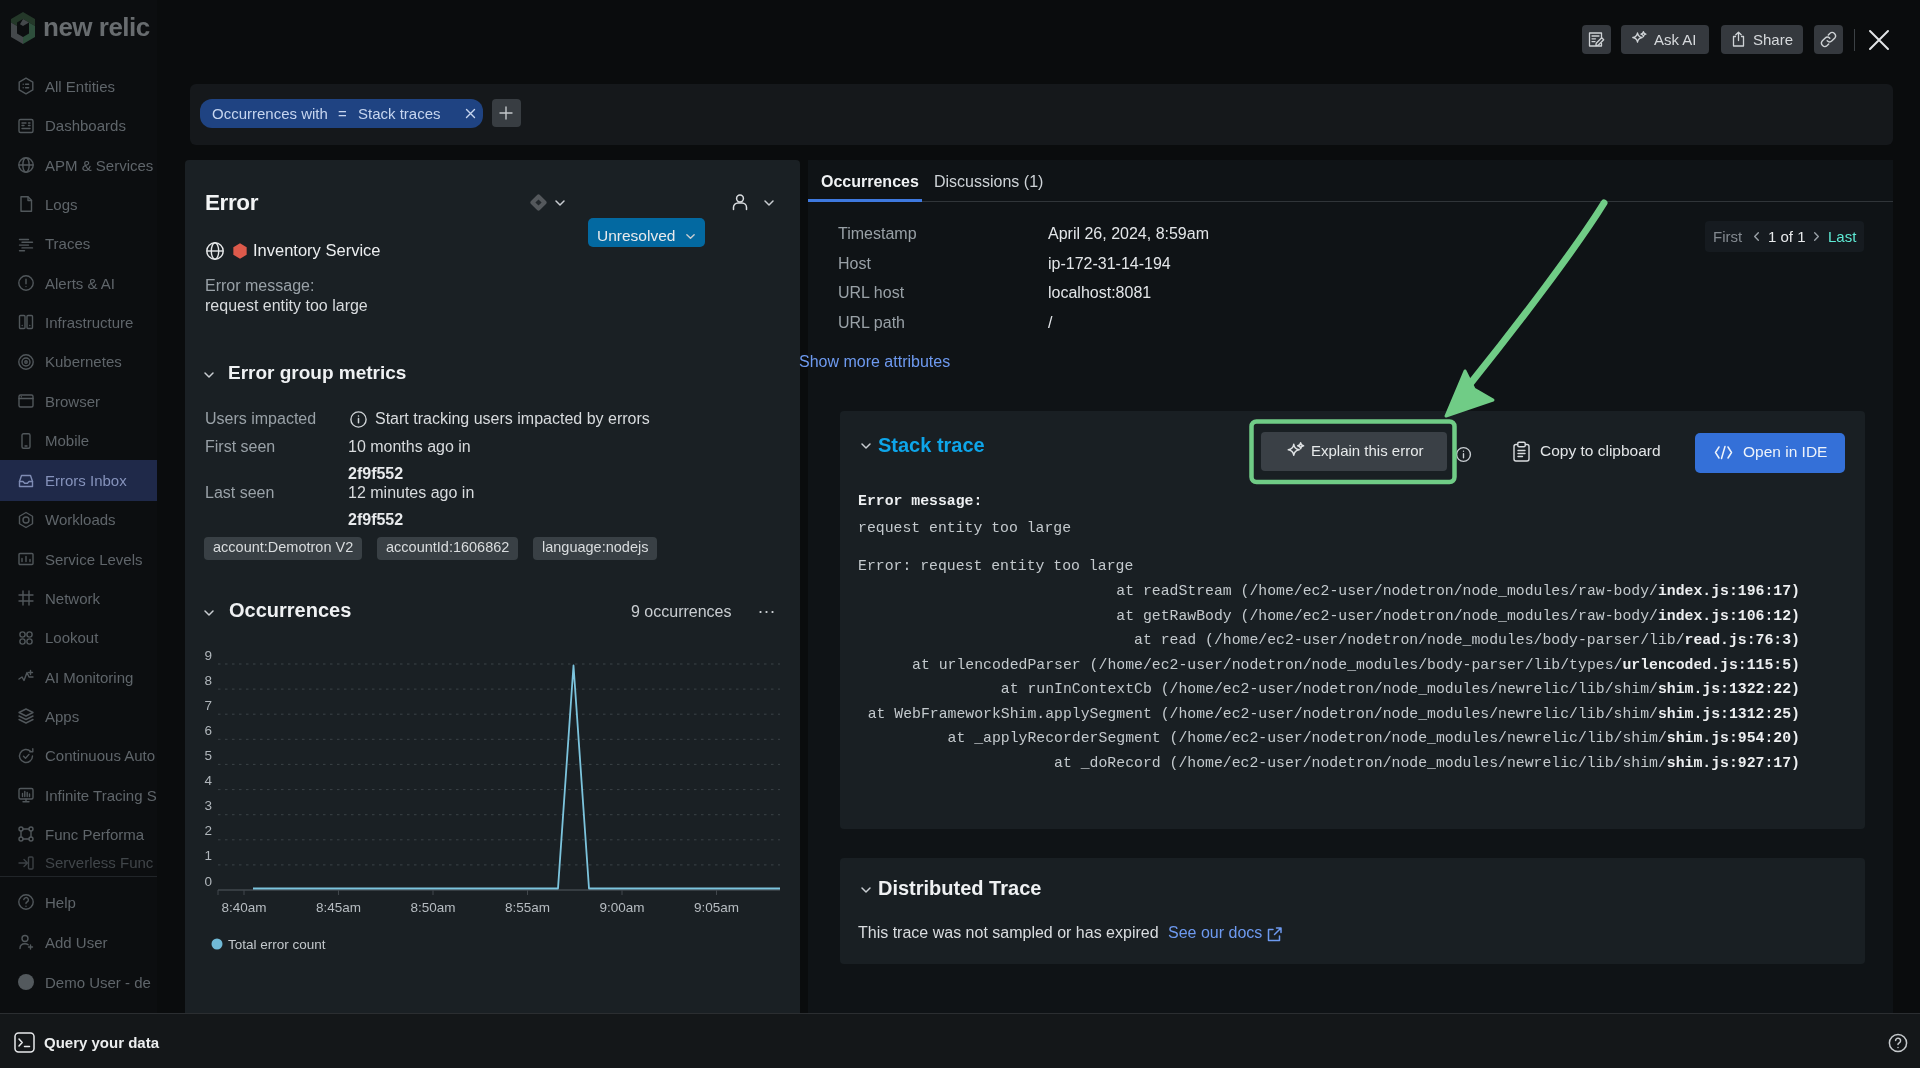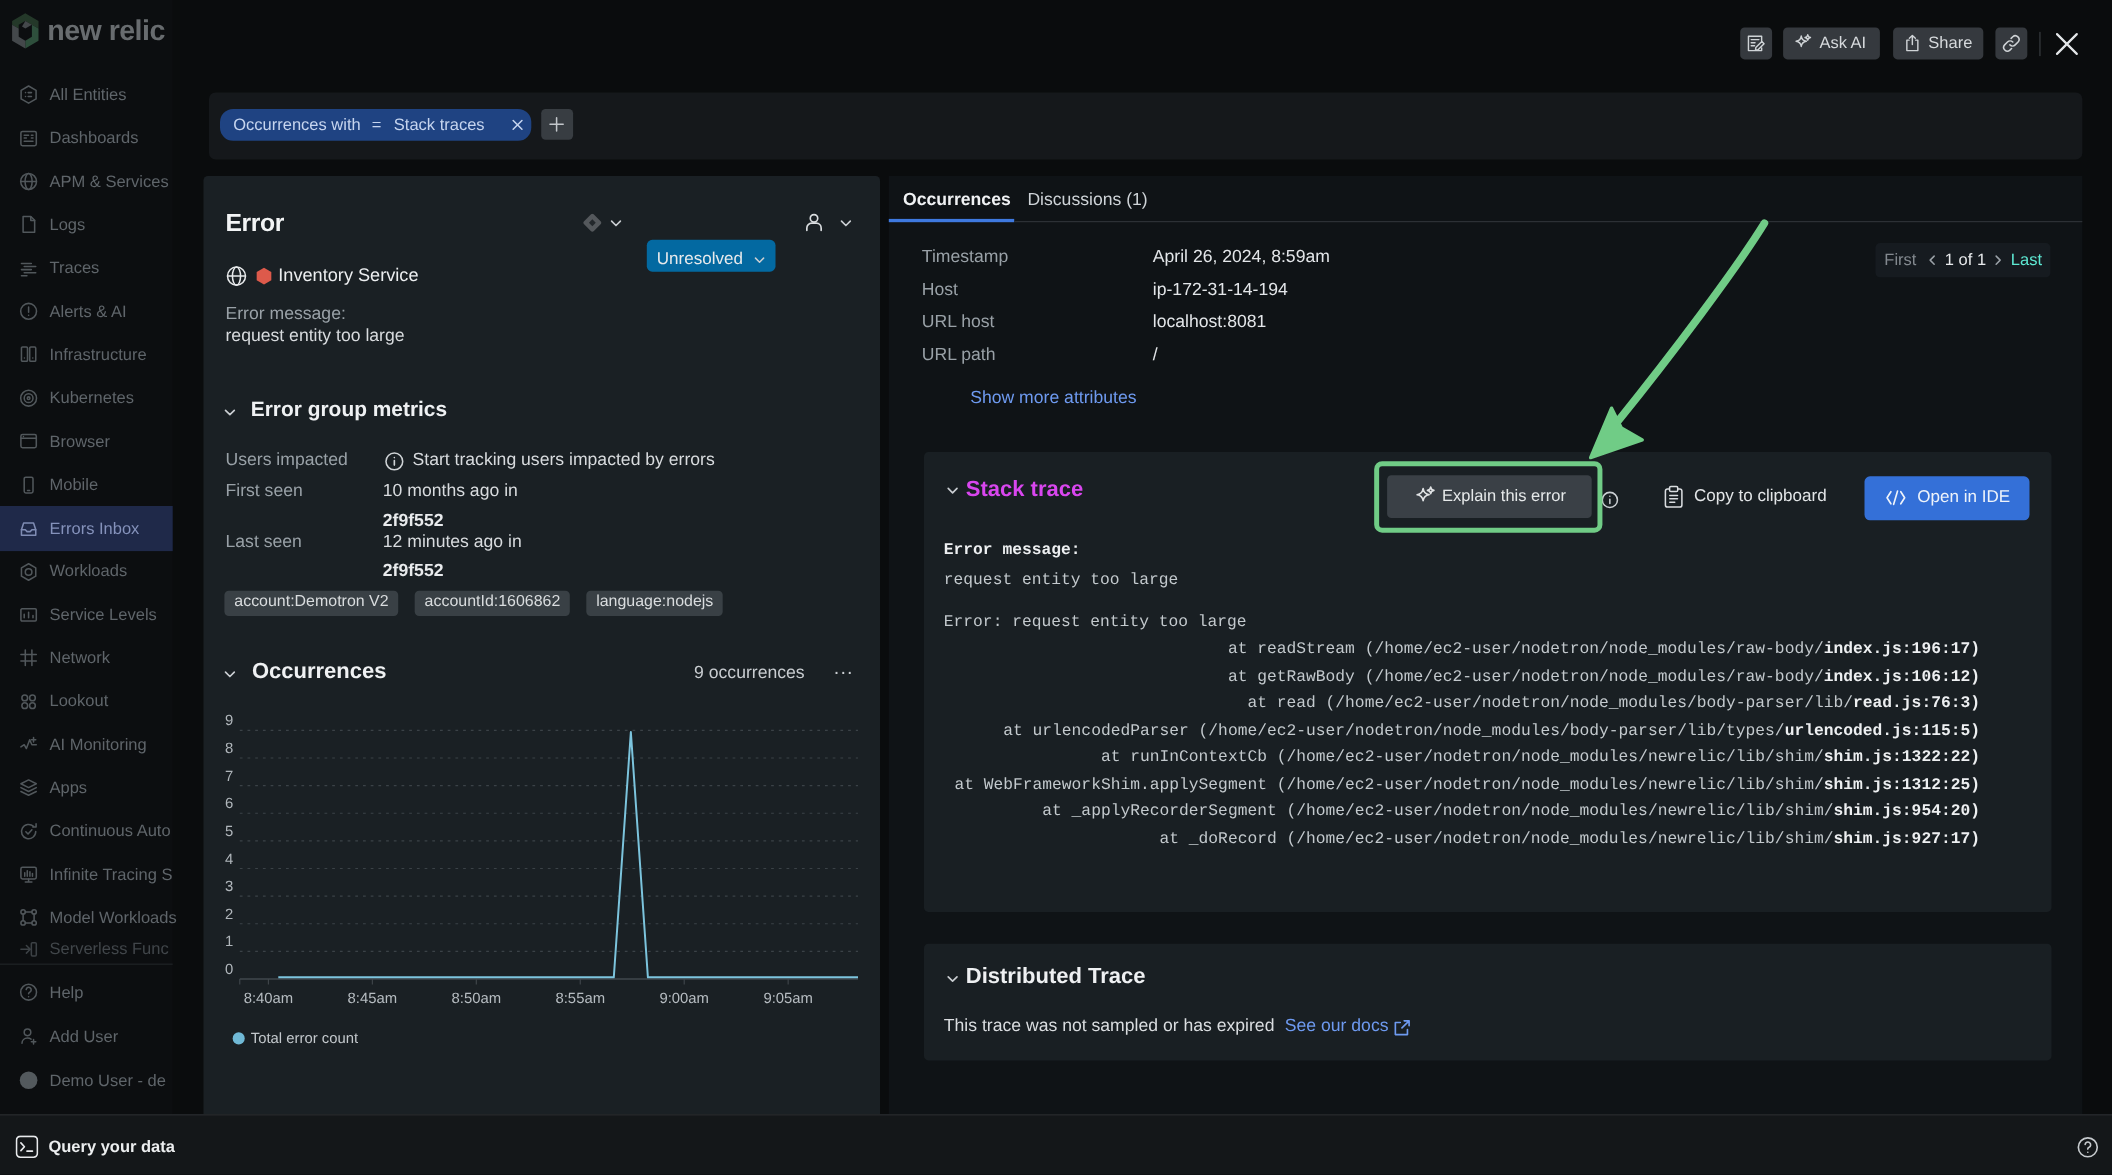--- a/index.html
+++ b/index.html
@@ -176,21 +176,21 @@
           <span>Infinite Tracing S</span>
         </div>
       <div class="nav" style="top:814px">
           <svg width="20" height="20" viewBox="0 0 20 20">
             <circle cx="5" cy="5" r="2"></circle>
             <circle cx="15" cy="5" r="2"></circle>
             <circle cx="5" cy="15" r="2"></circle>
             <circle cx="15" cy="15" r="2"></circle>
             <path d="M7 5 h6 M5 7 v6 M15 7 v6 M7 15 h6"></path>
           </svg>
-          <span>Model Workloads</span>
+          <span>Func Performa</span>
         </div>
       <div class="nav dim" style="top:849px;height:27px;overflow:hidden;">
           <svg width="20" height="20" viewBox="0 0 20 20">
             <path d="M3 10 h8 M8 6.5 L11.5 10 L8 13.5"></path>
             <rect x="12.5" y="4" width="4.5" height="12" rx="1"></rect>
           </svg>
           <span>Serverless Func</span>
         </div>
       <div class="nav" style="top:882px">
           <svg width="20" height="20" viewBox="0 0 20 20">
@@ -387,39 +387,39 @@
     <div class="abs" style="left:922px;top:201px;width:971px;height:1px;background:#303539;"></div>
 
     <div class="abs lbl" style="left:838px;top:225px;">Timestamp</div>
     <div class="abs val" style="left:1048px;top:225px;">April 26, 2024, 8:59am</div>
     <div class="abs lbl" style="left:838px;top:255px;">Host</div>
     <div class="abs val" style="left:1048px;top:255px;">ip-172-31-14-194</div>
     <div class="abs lbl" style="left:838px;top:284px;">URL host</div>
     <div class="abs val" style="left:1048px;top:284px;">localhost:8081</div>
     <div class="abs lbl" style="left:838px;top:314px;">URL path</div>
     <div class="abs val" style="left:1048px;top:314px;">/</div>
-    <div class="abs" style="left:882px;top:353px;font-size:16px;color:#6e9af0;">Show more attributes</div>
+    <div class="abs" style="left:799px;top:353px;font-size:16px;color:#6e9af0;">Show more attributes</div>
 
     <div class="abs" style="left:1705px;top:221px;width:159px;height:31px;background:#161b20;border-radius:4px;">
       <span style="position:absolute;left:8px;top:7px;font-size:15px;color:#83898f;">First</span>
       <svg style="position:absolute;left:46px;top:10px;" width="11" height="11" viewBox="0 0 12 12">
           <path d="M8 2 L4 6 l4 4" stroke="#9aa1a7" fill="none" stroke-width="1.5" stroke-linecap="round" stroke-linejoin="round"></path>
         </svg>
       <span style="position:absolute;left:63px;top:7px;font-size:15px;color:#e8eaec;">1 of 1</span>
       <svg style="position:absolute;left:106px;top:10px;" width="11" height="11" viewBox="0 0 12 12">
           <path d="M4 2 l4 4 -4 4" stroke="#9aa1a7" fill="none" stroke-width="1.5" stroke-linecap="round" stroke-linejoin="round"></path>
         </svg>
       <span style="position:absolute;left:123px;top:7px;font-size:15px;color:#5eead4;">Last</span>
     </div>
 
     <div class="abs" style="left:840px;top:411px;width:1025px;height:418px;background:#191f23;border-radius:4px;">
       <svg class="abs" style="left:20px;top:29px;" width="12" height="12" viewBox="0 0 12 12">
           <path d="M2 4 l4 4 4-4" stroke="#c9cdd1" fill="none" stroke-width="1.5" stroke-linecap="round" stroke-linejoin="round"></path>
         </svg>
-      <div class="abs" style="left:38px;top:23px;font-size:20px;font-weight:700;color:#d946ef;">Stack trace</div>
+      <div class="abs" style="left:38px;top:23px;font-size:20px;font-weight:700;color:#0ea5e9;">Stack trace</div>
 
       <div class="abs" style="left:421px;top:21px;width:186px;height:39px;background:#3a4046;border-radius:4px;">
         <svg style="position:absolute;left:24px;top:9px;" width="21" height="21" viewBox="0 0 18 18" fill="none" stroke="#dfe2e4" stroke-width="1.3" stroke-linejoin="round">
             <path d="M7.5 2.8 C7.9 5.6 9.4 7.1 12.2 7.5 C9.4 7.9 7.9 9.4 7.5 12.2 C7.1 9.4 5.6 7.9 2.8 7.5 C5.6 7.1 7.1 5.6 7.5 2.8 Z"></path>
             <path d="M13.4 1.6 c.2 1.5 1 2.3 2.5 2.5 c-1.5.2-2.3 1-2.5 2.5 c-.2-1.5-1-2.3-2.5-2.5 c1.5-.2 2.3-1 2.5-2.5 Z"></path>
           </svg>
         <span style="position:absolute;left:50px;top:10px;font-size:15px;color:#e6e9ea;">Explain this error</span>
       </div>
       <svg class="abs" style="left:615px;top:35px;" width="17" height="17" viewBox="0 0 17 17">
           <circle cx="8.5" cy="8.5" r="6.9" stroke="#c9ced2" fill="none" stroke-width="1.4"></circle>

